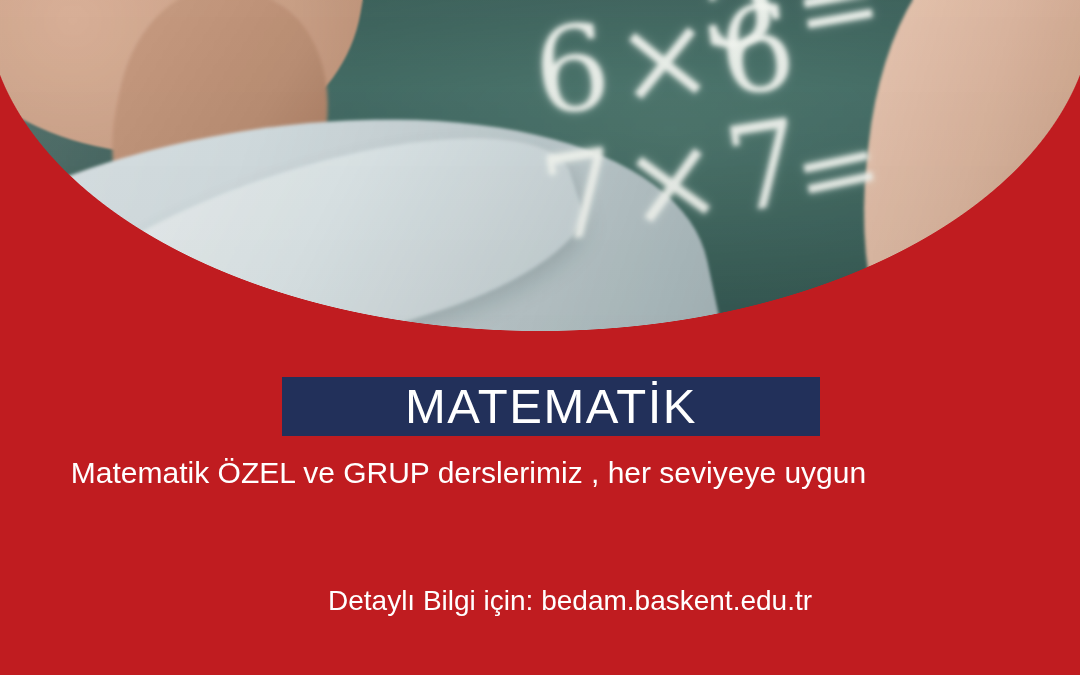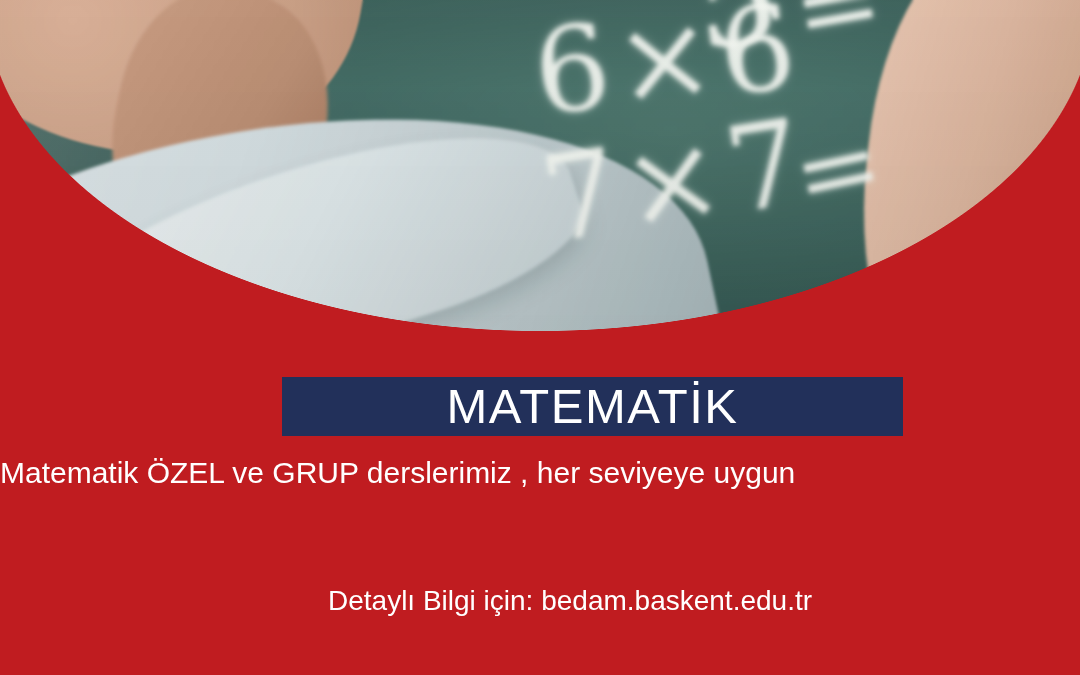--- a/index.html
+++ b/index.html
@@ -131,41 +131,42 @@
     position: absolute;
     left: 0; top: 334px;
     width: 1080px; height: 341px;
     background: #C01C20;
   }
 
   
   .title-banner {
     position: absolute;
     left: 282px; top: 377px;
-    width: 621px; height: 59px;
+    width: 538px; height: 59px;
     background: #22305A;
     display: flex;
     align-items: center;
     justify-content: center;
   }
   .title-text {
     color: #FFFFFF;
     font-size: 49px;
     font-weight: 400;
     letter-spacing: 1.5px;
     line-height: 1;
     white-space: nowrap;
     font-family: "Liberation Sans", sans-serif;
   }
 
   
   .body-copy {
     position: absolute;
     left: 0; top: 454px;
     width: 937px;
+    text-align: center;
     color: #FFFFFF;
     font-size: 30px;
     font-weight: 400;
     line-height: 38px;
     font-family: "Liberation Sans", sans-serif;
   }
   .body-line { display: block; }
 
   
   .contact {

